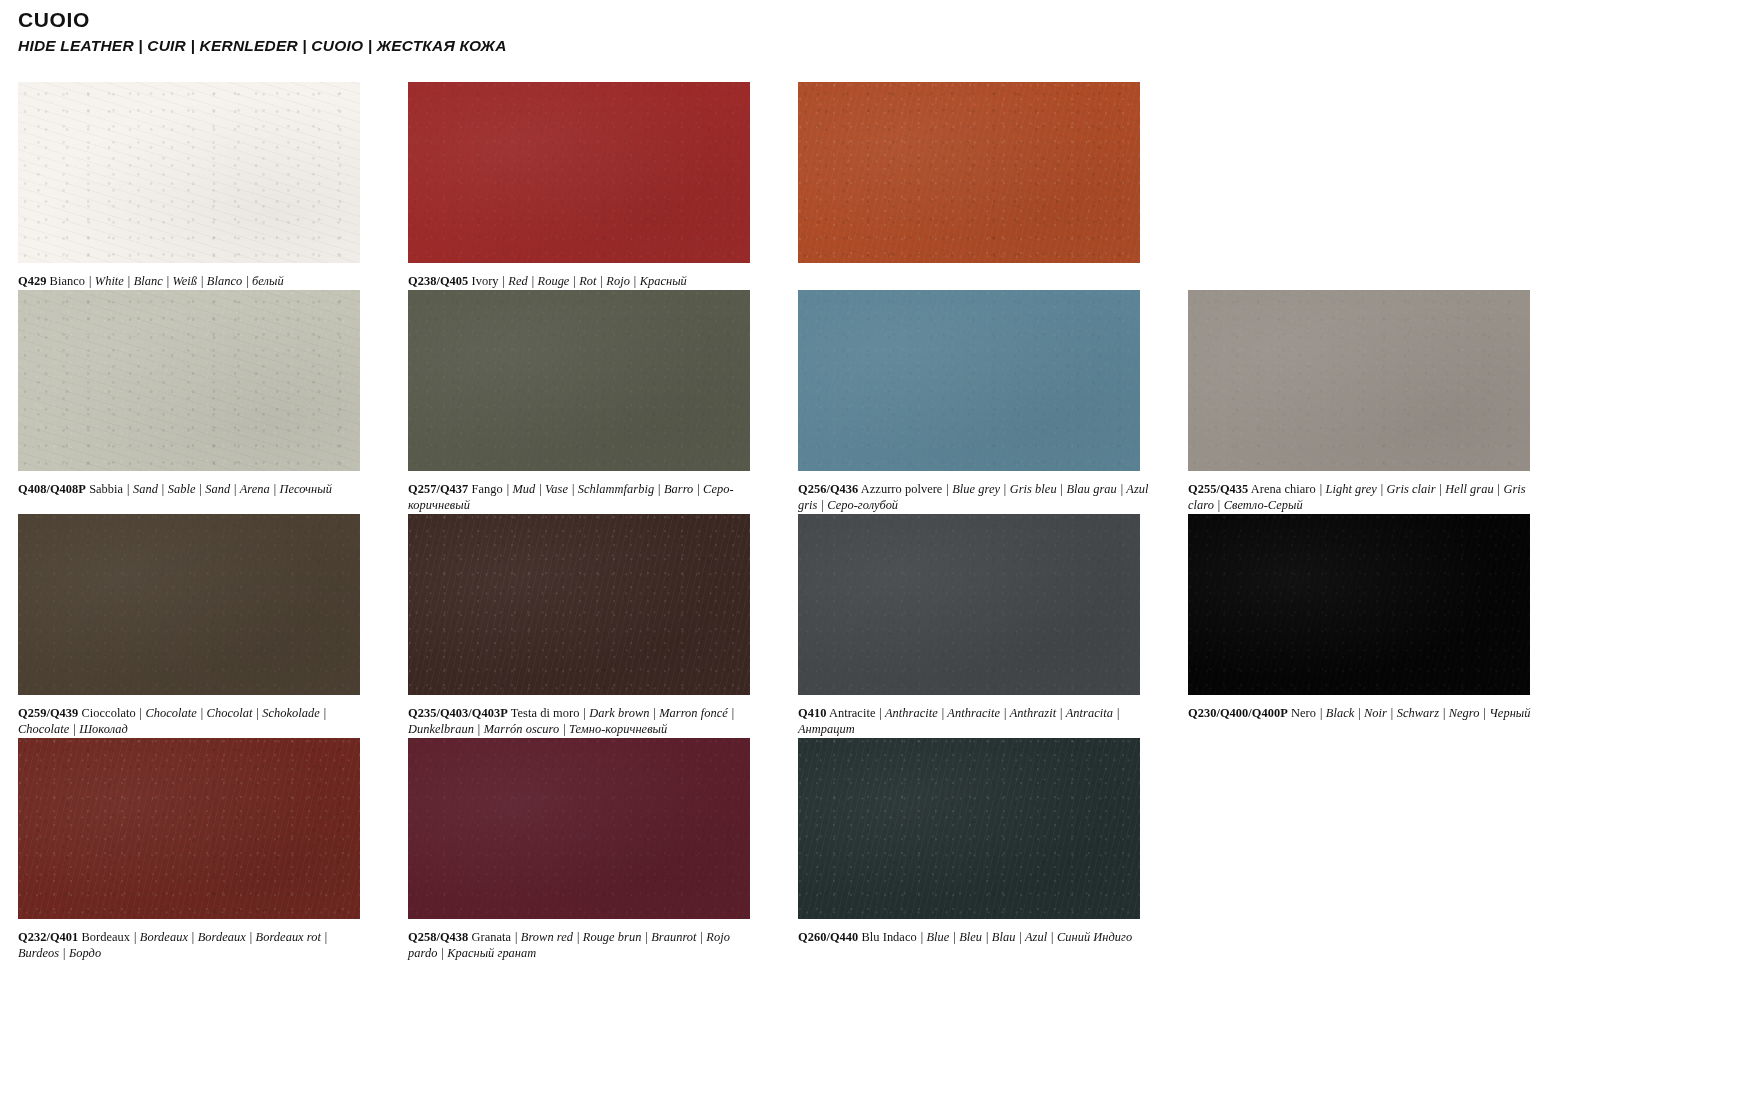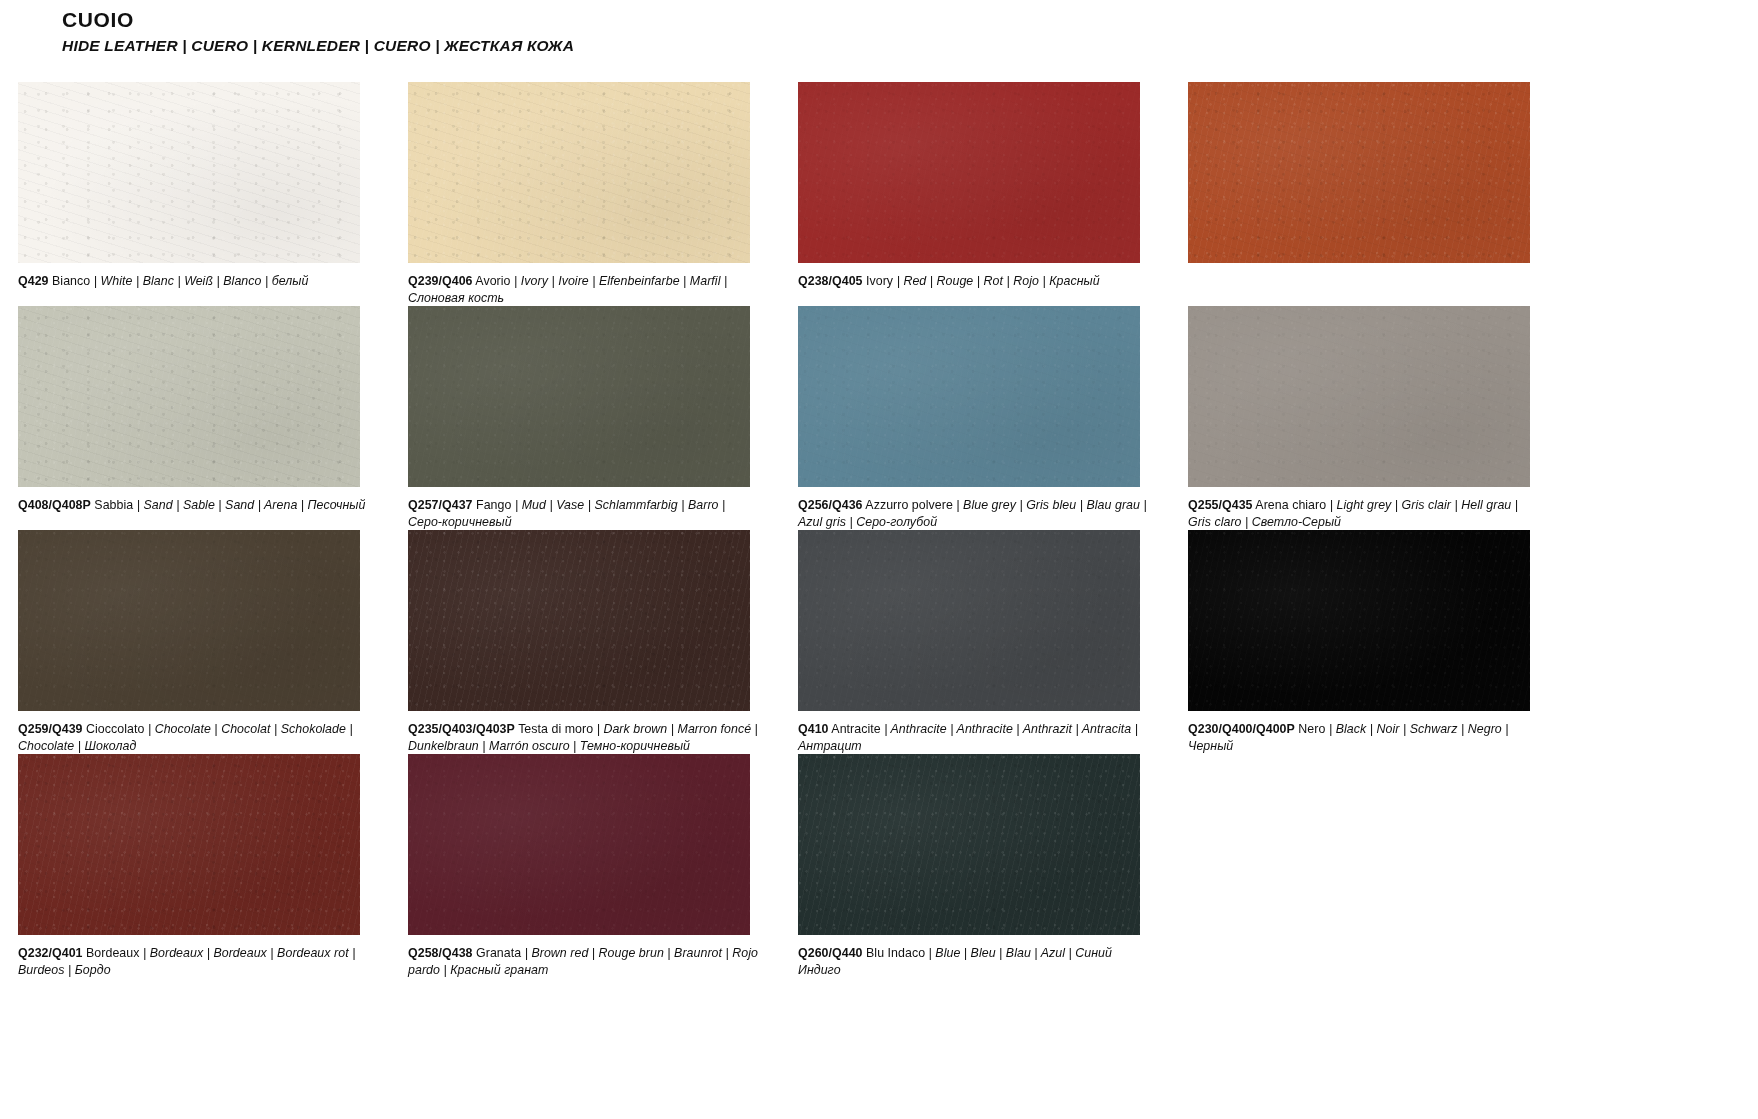--- a/index.html
+++ b/index.html
@@ -17,21 +17,20 @@
     height: 1119px;
     padding: 0;
   }
 
   
   .header {
     position: absolute;
     left: 18px;
     top: 8px;
     width: 900px;
-    margin-left: 44px;
   }
   .title {
     font-size: 21px;
     font-weight: bold;
     letter-spacing: 0.6px;
     color: #111;
     line-height: 1.15;
   }
   .subtitle {
     font-size: 15.5px;
@@ -52,20 +51,21 @@
   }
   .row {
     display: flex;
     width: 1758px;
     margin-bottom: 0;
   }
   .cell {
     width: 390px;
     padding-left: 18px;
     padding-right: 30px;
+    font-family: Liberation Serif, serif;
   }
   .cell.empty { visibility: hidden; }
 
   .swatch {
     width: 342px;
     height: 181px;
     position: relative;
     overflow: hidden;
   }
   .swatch .grainA,
@@ -115,42 +115,34 @@
     font-style: normal;
   }
 </style>
 </head>
 <body>
 
 <div class="page">
 
   <div class="header">
     <div class="title">CUOIO</div>
-    <div class="subtitle">HIDE LEATHER | CUERO | KERNLEDER | CUERO | ЖЕСТКАЯ КОЖА</div>
+    <div class="subtitle">HIDE LEATHER | CUIR | KERNLEDER | CUOIO | ЖЕСТКАЯ КОЖА</div>
   </div>
 
   <div class="grid" id="swatch-grid">
       <div class="row">
         <div class="cell">
           <div class="swatch" style="background-color: rgb(246, 243, 238);">
             <div class="grainA"></div>
             <div class="grainB"></div>
             <div class="grainC"></div>
           </div>
           <div class="caption"><span class="code">Q429</span> <span class="it">Bianco</span> <span class="names">| White | Blanc | Weiß | Blanco | белый</span></div>
         </div>
         <div class="cell">
-          <div class="swatch" style="background-color: rgb(236, 217, 176);">
-            <div class="grainA"></div>
-            <div class="grainB"></div>
-            <div class="grainC"></div>
-          </div>
-          <div class="caption"><span class="code">Q239/Q406</span> <span class="it">Avorio</span> <span class="names">| Ivory | Ivoire | Elfenbeinfarbe | Marfil | Слоновая кость</span></div>
-        </div>
-        <div class="cell">
           <div class="swatch flat" style="background-color: rgb(155, 42, 41);">
             <div class="grainA"></div>
             <div class="grainB"></div>
             <div class="grainC"></div>
           </div>
           <div class="caption"><span class="code">Q238/Q405</span> <span class="it">Ivory</span> <span class="names">| Red | Rouge | Rot | Rojo | Красный</span></div>
         </div>
         <div class="cell">
           <div class="swatch" style="background-color: rgb(173, 75, 38);">
             <div class="grainA"></div>

